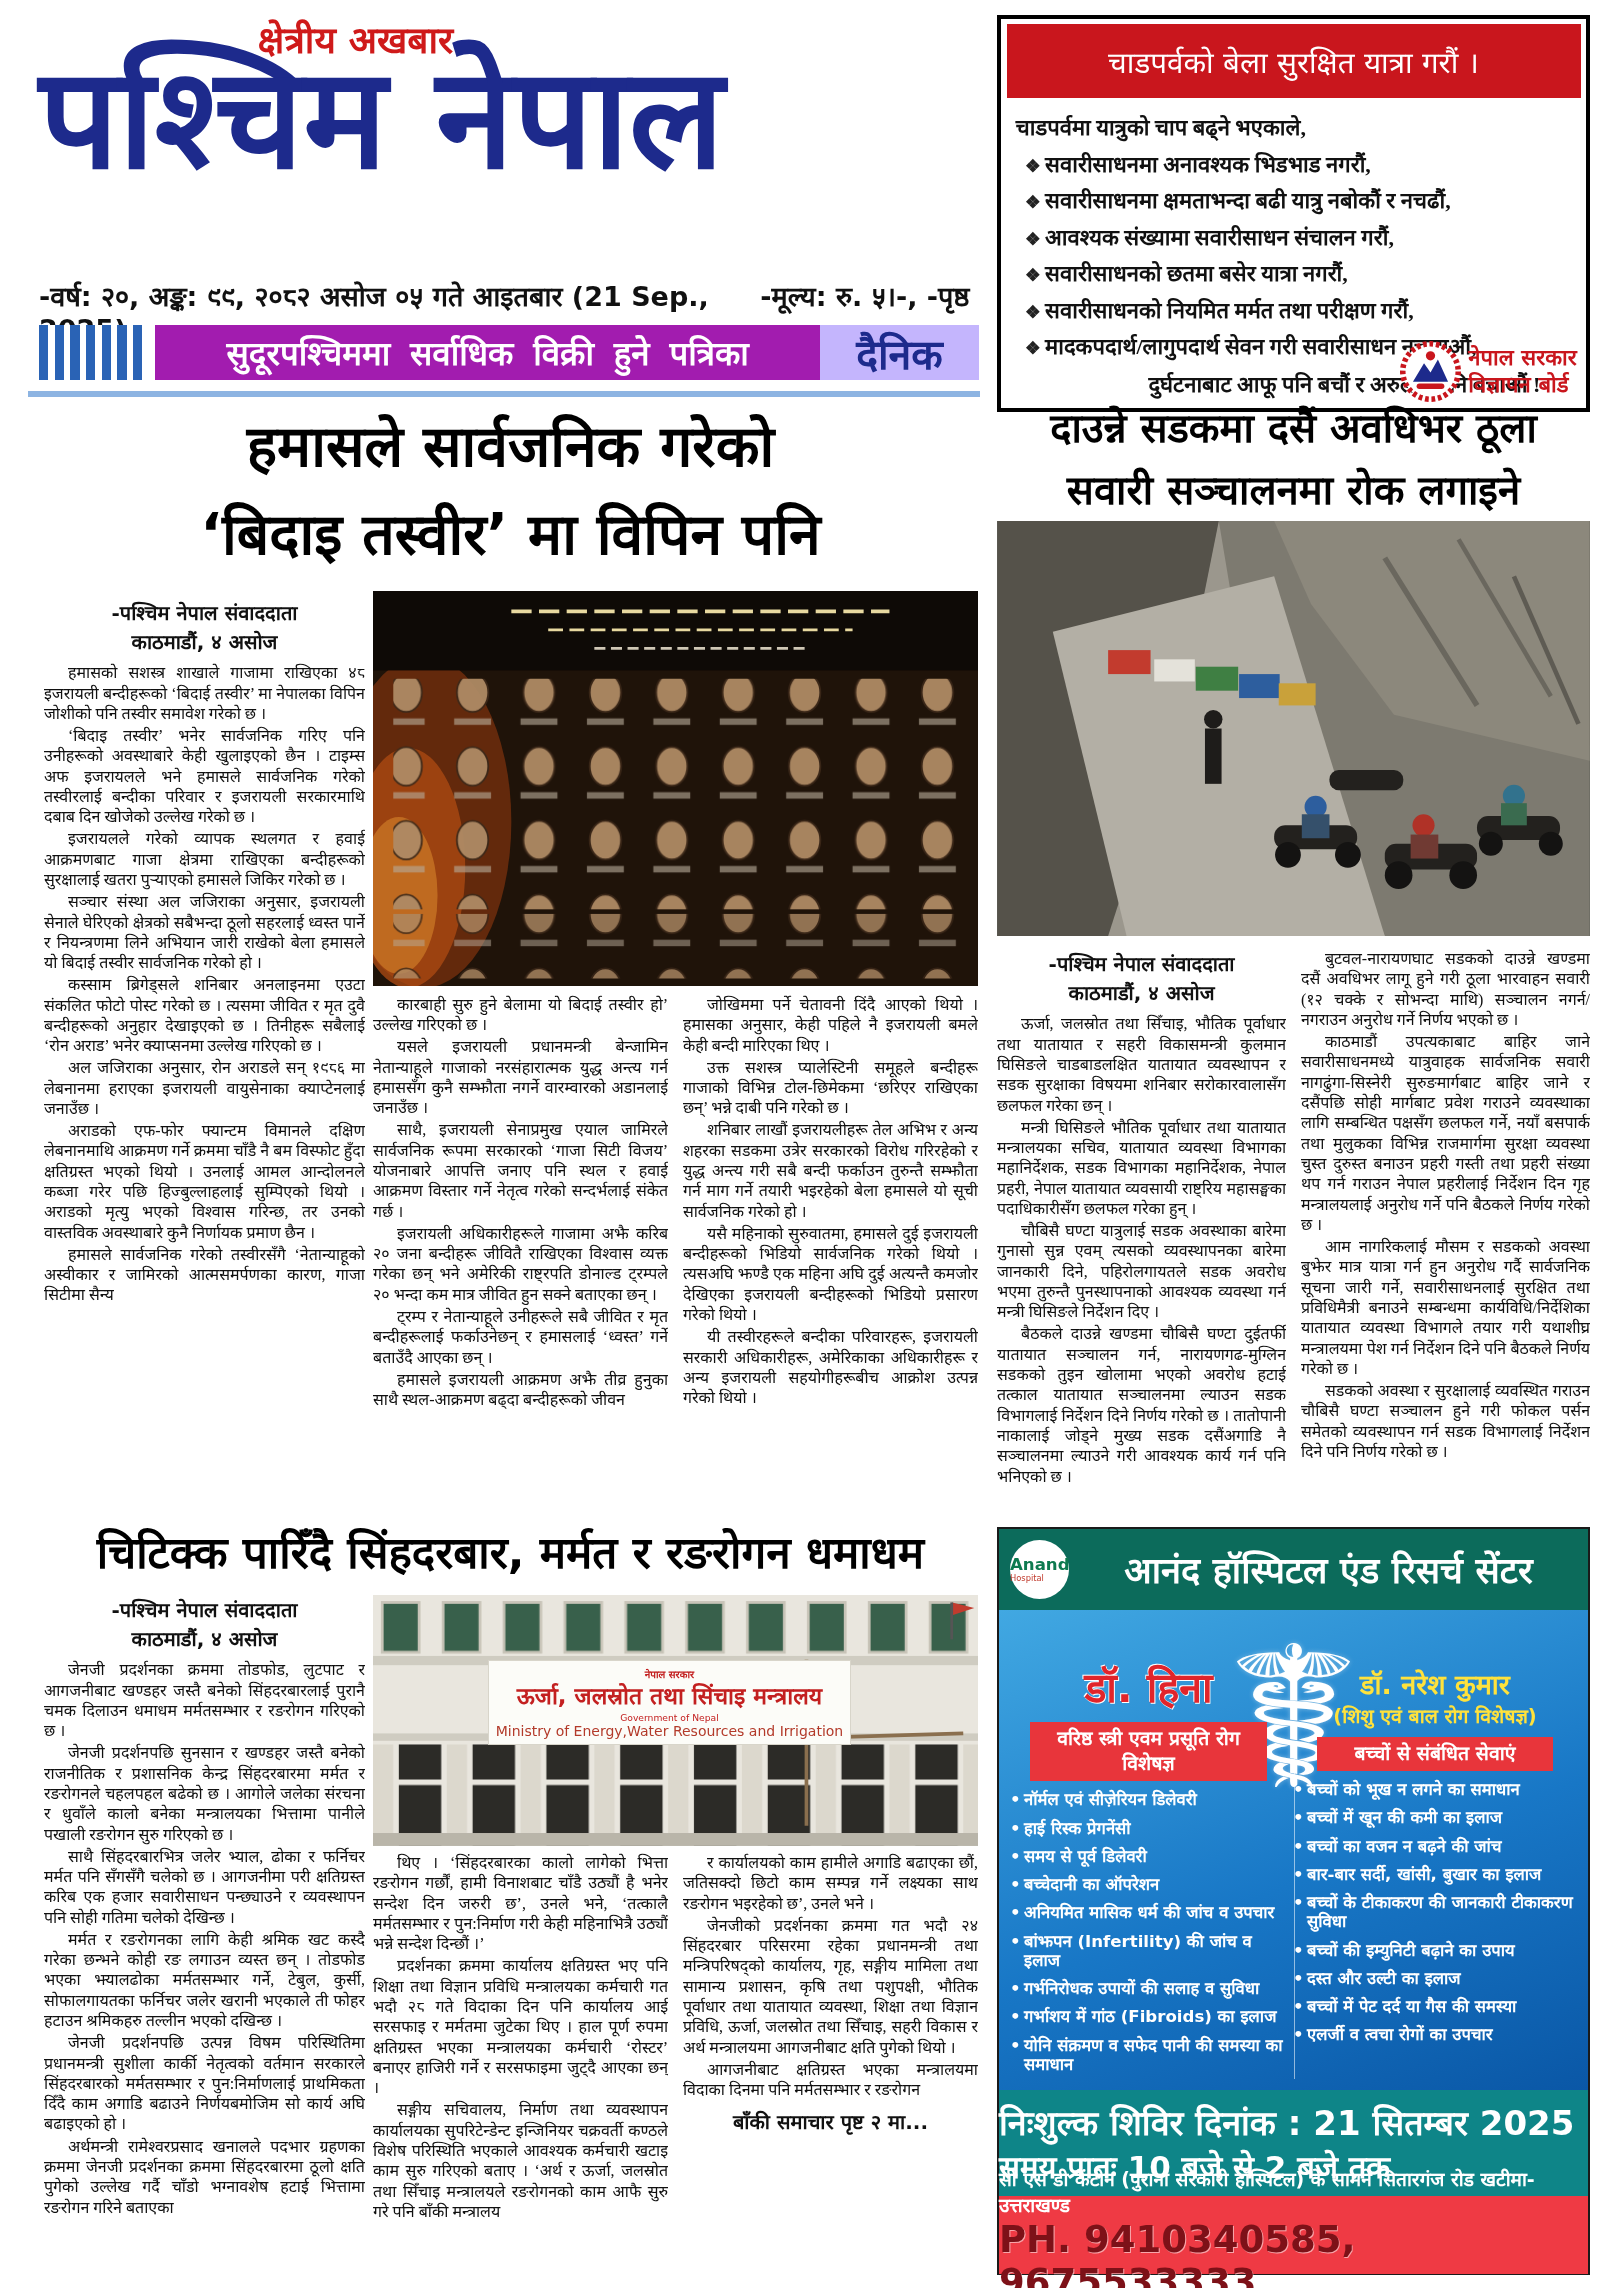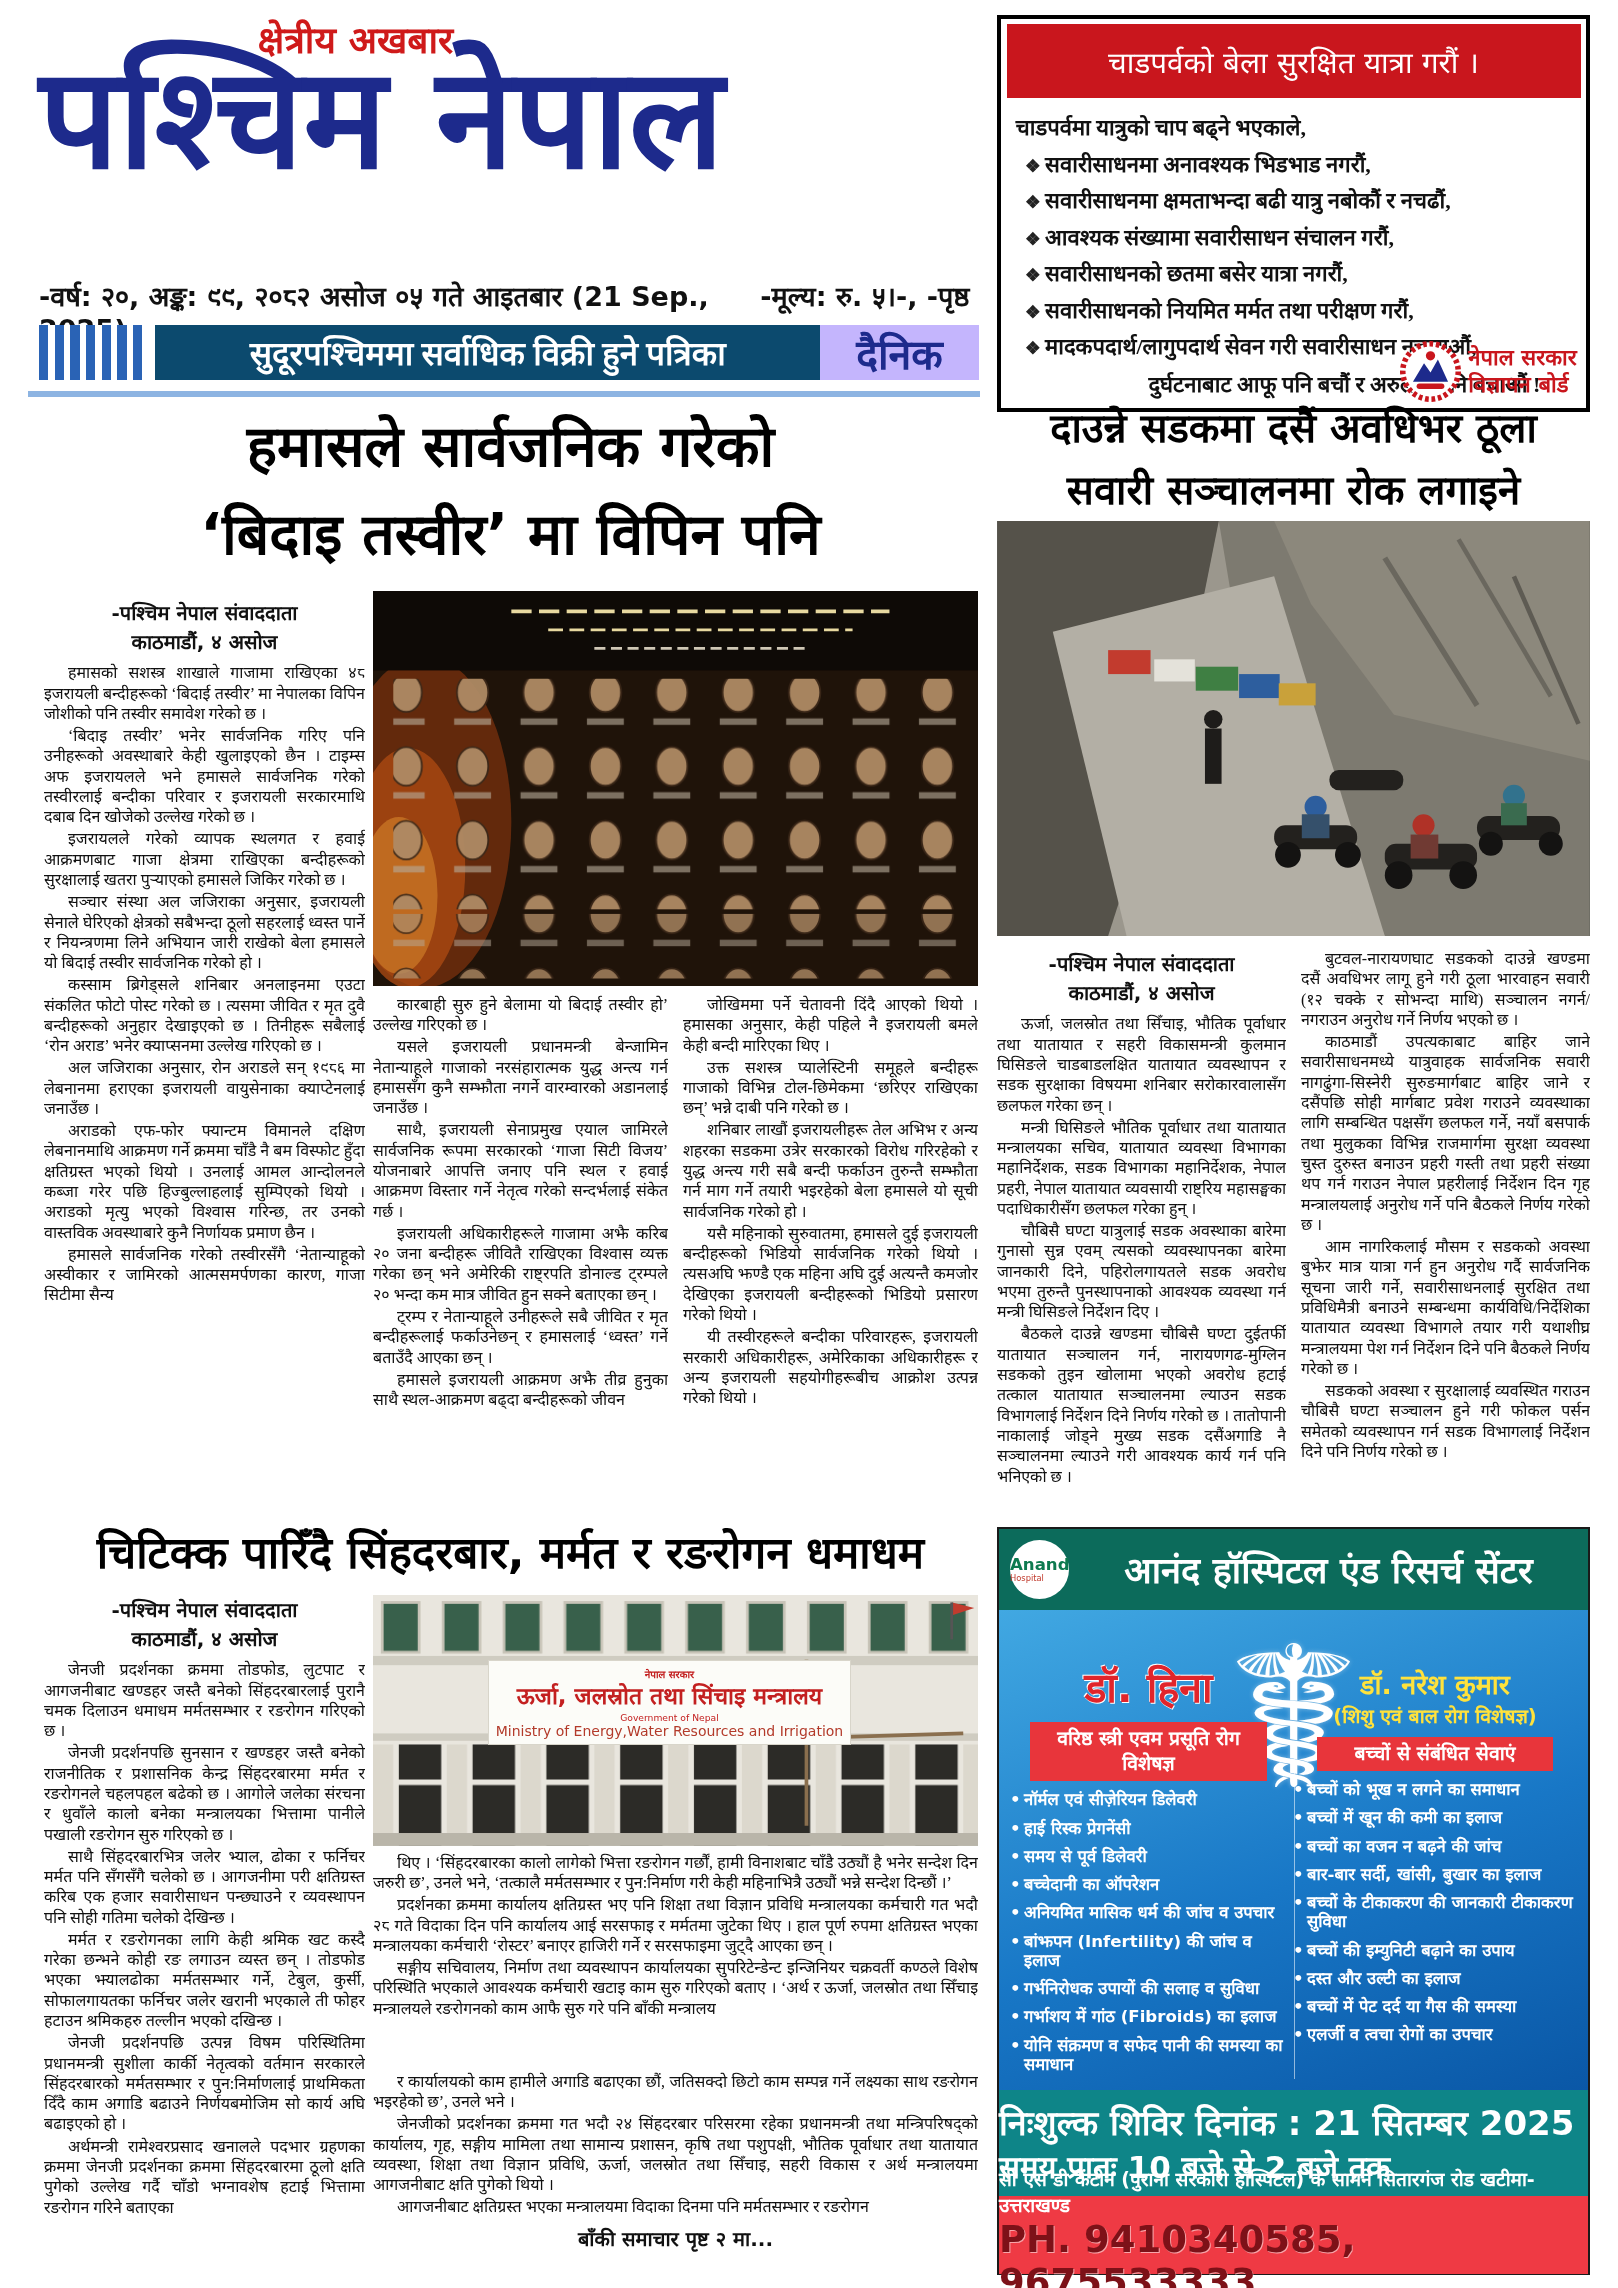--- a/index.html
+++ b/index.html
@@ -7,22 +7,22 @@
         font-family:"Liberation Serif",serif;color:#111;}
   
   .tagline{position:absolute;left:157px;top:13px;width:397px;text-align:center;color:#cf1a1a;
            font-size:37px;font-weight:bold;font-family:"DejaVu Sans",sans-serif;}
   .np-title{position:absolute;left:39px;top:24px;width:941px;color:#1d2a8c;font-size:140px;
             font-weight:bold;line-height:1.35;font-family:"DejaVu Sans",sans-serif;white-space:nowrap;}
   .dateline{position:absolute;left:39px;top:277px;width:940px;display:flex;justify-content:space-between;
             font-size:27px;font-weight:bold;font-family:"DejaVu Sans",sans-serif;}
   .banner-row{position:absolute;left:39px;top:325px;width:940px;height:55px;display:flex;}
   .bars{width:109px;background:repeating-linear-gradient(90deg,#2a63b5 0 9.2px,#ffffff 9.2px 15.7px);margin-right:7.4px;}
-  .banner-black{flex:1;background:#0c4a6e;color:#fff;display:flex;align-items:center;justify-content:center;
-                font-size:33px;font-weight:bold;font-family:Liberation Serif, serif;}
+  .banner-black{flex:1;background:#a21caf;color:#fff;display:flex;align-items:center;justify-content:center;
+                font-size:33px;font-weight:bold;font-family:Liberation Mono, monospace;}
   .daily-box{width:159px;background:#c4b5fd;color:#1d2a8c;display:flex;align-items:center;justify-content:center;
              font-size:41px;font-weight:bold;font-family:"DejaVu Sans",sans-serif;}
   .rule-blue{position:absolute;left:28px;top:391px;width:952px;height:5.5px;background:#8db4e2;}
   
   .gov-ad{position:absolute;left:997px;top:14.8px;width:593px;height:397px;border:4.6px solid #000;
           background:#fff;box-sizing:border-box;}
   .gov-ad-header{margin:5.5px;height:74px;background:#c9161d;color:#fff;display:flex;align-items:center;
                  justify-content:center;font-size:29.5px;font-weight:normal;font-family:"DejaVu Sans",sans-serif;}
   .gov-ad-intro{padding:7.4px 14.8px 0;font-size:22px;font-weight:bold;}
   .gov-bullets div{padding:6.5px 13px 0 24px;font-size:22px;font-weight:bold;}
@@ -293,21 +293,21 @@
       <line x1="300" y1="160" x2="640" y2="150" stroke="#8a6f4e" stroke-width="4"></line>
     </svg>
     <div class="ministry-sign">
       <div class="sign-np-top">नेपाल सरकार</div>
       <div class="sign-np">ऊर्जा, जलस्रोत तथा सिंचाइ मन्त्रालय</div>
       <div class="sign-en-top">Government of Nepal</div>
       <div class="sign-en">Ministry of Energy,Water Resources and Irrigation</div>
     </div>
   </div>
 
-  <div class="colbox flexcols" style="left:373px;top:1853px;width:605px;height:423px;flex-direction:column;">
+  <div class="colbox flexcols" style="left:373px;top:1853px;width:605px;height:423px;">
     <div class="ncol coltext">
         <p>थिए । ‘सिंहदरबारका कालो लागेको भित्ता रङरोगन गर्छौं, हामी विनाशबाट चाँडै उठ्यौं है भनेर सन्देश दिन जरुरी छ’, उनले भने, ‘तत्कालै मर्मतसम्भार र पुन:निर्माण गरी केही महिनाभित्रै उठ्यौं भन्ने सन्देश दिन्छौं ।’</p>
         <p>प्रदर्शनका क्रममा कार्यालय क्षतिग्रस्त भए पनि शिक्षा तथा विज्ञान प्रविधि मन्त्रालयका कर्मचारी गत भदौ २८ गते विदाका दिन पनि कार्यालय आई सरसफाइ र मर्मतमा जुटेका थिए । हाल पूर्ण रुपमा क्षतिग्रस्त भएका मन्त्रालयका कर्मचारी ‘रोस्टर’ बनाएर हाजिरी गर्ने र सरसफाइमा जुट्दै आएका छन् ।</p>
         <p>सङ्गीय सचिवालय, निर्माण तथा व्यवस्थापन कार्यालयका सुपरिटेन्डेन्ट इन्जिनियर चक्रवर्ती कण्ठले विशेष परिस्थिति भएकाले आवश्यक कर्मचारी खटाइ काम सुरु गरिएको बताए । ‘अर्थ र ऊर्जा, जलस्रोत तथा सिँचाइ मन्त्रालयले रङरोगनको काम आफै सुरु गरे पनि बाँकी मन्त्रालय</p>
       </div>
     <div class="ncol coltext">
       <div>
           <p>र कार्यालयको काम हामीले अगाडि बढाएका छौं, जतिसक्दो छिटो काम सम्पन्न गर्ने लक्ष्यका साथ रङरोगन भइरहेको छ’, उनले भने ।</p>
           <p>जेनजीको प्रदर्शनका क्रममा गत भदौ २४ सिंहदरबार परिसरमा रहेका प्रधानमन्त्री तथा मन्त्रिपरिषद्को कार्यालय, गृह, सङ्गीय मामिला तथा सामान्य प्रशासन, कृषि तथा पशुपक्षी, भौतिक पूर्वाधार तथा यातायात व्यवस्था, शिक्षा तथा विज्ञान प्रविधि, ऊर्जा, जलस्रोत तथा सिँचाइ, सहरी विकास र अर्थ मन्त्रालयमा आगजनीबाट क्षति पुगेको थियो ।</p>
           <p>आगजनीबाट क्षतिग्रस्त भएका मन्त्रालयमा विदाका दिनमा पनि मर्मतसम्भार र रङरोगन</p>

